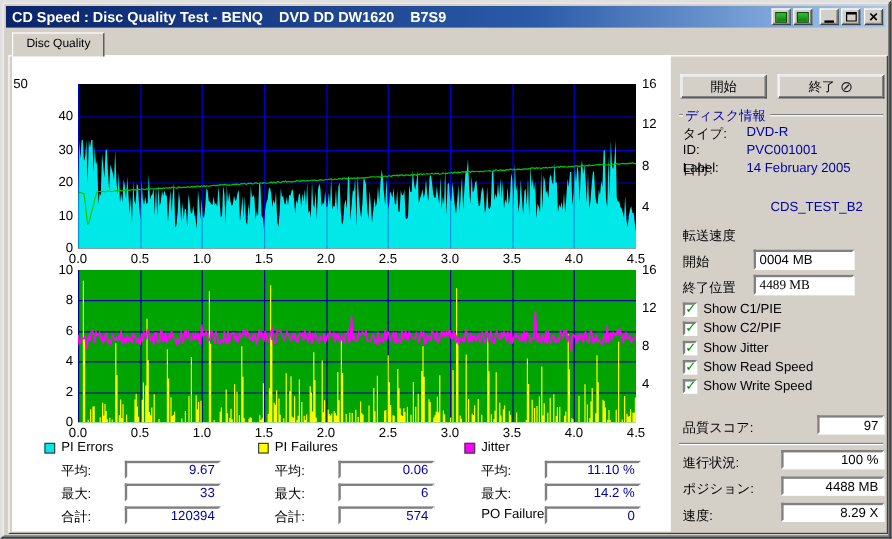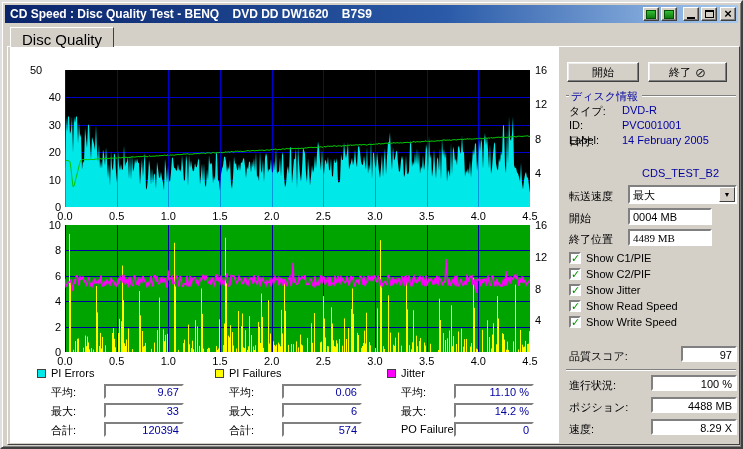--- a/index.html
+++ b/index.html
@@ -13,21 +13,21 @@
     display:flex;align-items:center;padding-left:5px;}
   .title-text{color:#fff;font-weight:bold;font-size:12px;white-space:pre;flex:1;overflow:hidden;}
   .tb-btn{width:16px;height:14px;background:#d4d0c8;border:1px solid;border-color:#fff #404040 #404040 #fff;
     box-shadow:inset -1px -1px 0 #808080;display:flex;align-items:center;justify-content:center;margin-left:2px;}
   .tb-green{width:10px;height:9px;background:linear-gradient(#35bb35,#0e7d0e);border:1px solid #045004;}
   .glyph-min{width:8px;height:2px;background:#000;margin-top:8px;}
   .glyph-max{width:9px;height:8px;border:1px solid #000;border-top:2px solid #000;}
   .glyph-close{font-weight:bold;font-size:13px;line-height:10px;}
   .tb-gap{width:4px;}
   .tab{position:absolute;left:8px;top:25px;height:20px;padding:3px 11px 0 11px;background:#d4d0c8;
-    border:1px solid;border-color:#fff #404040 #d4d0c8 #fff;border-bottom:none;z-index:3;font-size:15px;}
+    border:1px solid;border-color:#fff #404040 #d4d0c8 #fff;border-bottom:none;z-index:3;font-size:10px;}
   .tabpage{position:absolute;left:5px;top:44px;width:733px;height:399px;background:#d4d0c8;
     border:1px solid;border-color:#fff #404040 #404040 #fff;}
   .chart-area{position:absolute;left:8px;top:44px;width:549px;height:397px;background:#fff;}
   .chart-title{position:absolute;left:55px;top:8px;width:465px;text-align:center;font-weight:bold;white-space:pre;}
   .chart-wrap{position:absolute;}
   .plot{position:absolute;overflow:hidden;}
   .tick{position:absolute;font-size:11px;color:#000;}
   .legend-group{position:absolute;width:172px;height:78px;}
   .swatch{position:absolute;left:0;top:2px;width:9px;height:9px;border:1px solid #404040;}
   .legend-name{position:absolute;left:14px;top:0;}
@@ -95,21 +95,21 @@
 
     <div class="chart-wrap" style="left:0;top:24px;width:549px;height:154px;">
       <div class="plot" style="left:55px;top:0;width:465px;height:137px;background:#000;">
           <svg width="465" height="137" style="display: block;">
             <path d="M0.5,0V137M52.5,0V137M103.5,0V137M155.5,0V137M207.5,0V137M258.5,0V137M310.5,0V137M362.5,0V137M413.5,0V137M465.5,0V137M0,110.5H465M0,82.5H465M0,55.5H465M0,27.5H465" stroke="#0000cc" stroke-width="1" fill="none"></path>
             <path d="M0,137L0,99.8L1,46.6L2,62.0L3,46.6L4,46.6L5,64.1L6,60.6L7,46.6L8,82.7L9,46.6L10,53.0L11,46.6L12,46.6L13,73.7L14,52.6L15,67.2L16,63.8L17,99.7L18,90.8L19,93.1L20,57.9L21,67.9L22,78.0L23,55.2L24,54.4L25,73.4L26,89.2L27,66.8L28,70.7L29,73.9L30,80.3L31,55.0L32,80.6L33,91.9L34,74.0L35,98.6L36,90.8L37,98.5L38,79.5L39,84.4L40,95.6L41,77.2L42,91.2L43,108.2L44,93.8L45,116.0L46,80.8L47,97.6L48,100.7L49,83.2L50,84.7L51,102.1L52,113.1L53,80.2L54,95.7L55,100.8L56,93.7L57,100.1L58,99.0L59,75.5L60,96.5L61,93.2L62,91.6L63,86.4L64,109.1L65,84.1L66,109.7L67,84.8L68,101.7L69,98.4L70,88.7L71,93.8L72,88.5L73,92.5L74,93.3L75,115.1L76,100.3L77,88.5L78,107.1L79,91.5L80,82.6L81,119.8L82,117.7L83,107.0L84,89.7L85,97.2L86,115.0L87,98.0L88,113.2L89,103.6L90,104.8L91,118.7L92,91.8L93,98.8L94,107.3L95,108.2L96,101.5L97,108.5L98,112.4L99,120.6L100,88.6L101,98.7L102,112.8L103,95.7L104,110.1L105,111.9L106,102.3L107,86.9L108,88.5L109,97.6L110,98.3L111,100.1L112,100.9L113,93.7L114,100.7L115,99.0L116,102.1L117,85.2L118,97.3L119,111.3L120,109.5L121,84.7L122,91.5L123,116.2L124,84.6L125,98.3L126,90.2L127,97.5L128,101.4L129,100.5L130,93.0L131,97.4L132,96.5L133,90.6L134,88.3L135,114.4L136,105.3L137,93.3L138,111.5L139,93.1L140,114.9L141,117.1L142,99.3L143,110.3L144,84.9L145,94.8L146,92.5L147,94.5L148,113.2L149,105.8L150,110.4L151,82.3L152,84.0L153,110.2L154,111.4L155,121.0L156,104.6L157,98.7L158,96.0L159,87.2L160,86.3L161,91.2L162,102.5L163,96.3L164,100.0L165,89.6L166,114.0L167,119.1L168,107.4L169,86.6L170,94.2L171,93.1L172,99.6L173,100.4L174,93.8L175,101.0L176,92.0L177,93.2L178,88.9L179,87.8L180,96.0L181,108.2L182,96.6L183,99.5L184,92.0L185,91.5L186,102.7L187,91.3L188,98.1L189,87.7L190,101.5L191,81.9L192,107.5L193,105.2L194,111.4L195,81.2L196,100.5L197,102.9L198,89.4L199,112.2L200,87.9L201,82.9L202,86.6L203,102.6L204,98.5L205,100.3L206,88.7L207,102.8L208,101.7L209,90.4L210,100.8L211,77.7L212,104.3L213,101.3L214,102.2L215,87.1L216,106.5L217,85.2L218,82.0L219,106.4L220,117.3L221,114.3L222,100.5L223,95.9L224,103.9L225,76.8L226,78.1L227,113.8L228,100.9L229,88.5L230,89.5L231,77.7L232,118.8L233,75.6L234,93.0L235,104.3L236,111.8L237,99.2L238,77.4L239,79.9L240,83.5L241,103.8L242,112.4L243,88.1L244,100.2L245,115.6L246,106.2L247,95.0L248,102.8L249,99.1L250,84.9L251,98.6L252,83.2L253,71.5L254,77.0L255,91.3L256,100.8L257,78.4L258,98.6L259,104.3L260,89.6L261,91.3L262,94.8L263,86.5L264,99.6L265,100.7L266,88.3L267,106.2L268,106.4L269,88.4L270,92.7L271,92.7L272,88.0L273,111.9L274,112.6L275,111.3L276,83.9L277,90.1L278,89.8L279,71.9L280,83.0L281,88.2L282,82.5L283,71.9L284,99.4L285,95.5L286,92.4L287,87.5L288,95.3L289,91.0L290,79.3L291,91.4L292,97.6L293,77.4L294,75.5L295,81.8L296,91.5L297,94.8L298,94.8L299,85.5L300,93.0L301,99.8L302,76.8L303,104.1L304,94.2L305,100.7L306,69.7L307,108.9L308,83.6L309,82.2L310,95.1L311,98.2L312,81.7L313,91.3L314,101.2L315,108.2L316,97.2L317,83.9L318,107.1L319,90.0L320,77.8L321,105.1L322,87.0L323,72.2L324,72.4L325,62.2L326,87.0L327,99.9L328,76.6L329,90.5L330,88.6L331,81.9L332,80.5L333,93.0L334,102.1L335,101.1L336,90.6L337,85.8L338,90.2L339,107.2L340,104.0L341,85.3L342,103.2L343,104.6L344,101.2L345,74.4L346,70.2L347,97.1L348,91.3L349,95.2L350,82.1L351,94.3L352,78.4L353,95.5L354,80.6L355,103.8L356,96.1L357,99.3L358,85.2L359,100.6L360,92.9L361,74.0L362,79.7L363,102.0L364,66.0L365,89.1L366,83.7L367,107.1L368,98.7L369,79.6L370,96.1L371,108.8L372,89.4L373,87.0L374,101.1L375,77.5L376,109.8L377,68.2L378,86.1L379,78.9L380,88.7L381,81.8L382,112.1L383,99.8L384,102.6L385,107.0L386,72.8L387,104.8L388,76.5L389,80.2L390,90.9L391,88.5L392,95.3L393,77.8L394,75.5L395,81.4L396,83.9L397,65.3L398,82.6L399,81.7L400,106.8L401,100.2L402,103.1L403,97.9L404,104.8L405,90.3L406,107.6L407,93.2L408,78.9L409,85.8L410,73.4L411,73.4L412,101.0L413,90.7L414,67.8L415,82.0L416,68.2L417,73.0L418,98.9L419,71.3L420,63.3L421,75.4L422,66.6L423,79.7L424,98.7L425,73.8L426,103.9L427,98.0L428,84.6L429,74.0L430,72.1L431,93.3L432,98.8L433,100.5L434,87.9L435,92.5L436,80.9L437,85.9L438,55.7L439,55.0L440,95.5L441,103.2L442,59.7L443,93.9L444,46.6L445,68.4L446,70.9L447,63.8L448,46.6L449,94.9L450,98.3L451,97.4L452,102.4L453,103.6L454,107.0L455,111.7L456,92.7L457,113.0L458,119.5L459,110.0L460,104.6L461,101.7L462,107.5L463,107.6L464,115.8L465,122.7L465,137Z" fill="#00e8e8"></path>
             <path d="M0,89.4L1,90.4L2,90.5L3,90.6L4,91.1L5,91.5L6,98.8L7,108.1L8,116.8L9,116.1L10,112.0L11,108.0L12,104.1L13,100.5L14,95.9L15,92.3L16,90.0L17,89.8L18,89.6L19,89.5L20,89.9L21,89.4L22,89.7L23,89.8L24,89.5L25,89.0L26,89.7L27,89.5L28,89.6L29,89.6L30,89.0L31,89.3L32,88.7L33,89.3L34,88.6L35,88.4L36,89.1L37,88.9L38,88.6L39,89.1L40,88.1L41,88.1L42,88.8L43,88.3L44,88.5L45,88.1L46,88.1L47,88.2L48,88.1L49,88.2L50,87.8L51,88.0L52,88.1L53,87.8L54,87.4L55,87.9L56,88.0L57,87.4L58,87.6L59,87.8L60,87.3L61,87.3L62,87.4L63,87.5L64,87.3L65,87.6L66,87.2L67,86.8L68,86.9L69,86.9L70,87.3L71,86.6L72,87.0L73,86.5L74,86.6L75,86.8L76,86.4L77,86.9L78,86.2L79,86.1L80,86.0L81,86.5L82,86.7L83,86.7L84,85.7L85,86.2L86,86.4L87,86.2L88,86.2L89,86.1L90,86.3L91,85.8L92,85.7L93,86.1L94,85.7L95,85.6L96,85.7L97,85.3L98,85.7L99,85.1L100,85.1L101,85.4L102,85.5L103,84.7L104,85.7L105,84.7L106,85.4L107,84.9L108,85.0L109,85.3L110,85.0L111,84.7L112,84.8L113,84.4L114,84.5L115,84.8L116,84.3L117,84.6L118,84.1L119,83.9L120,84.1L121,84.0L122,83.7L123,83.8L124,84.3L125,84.2L126,84.1L127,84.2L128,84.1L129,83.6L130,83.8L131,83.5L132,83.8L133,83.3L134,83.9L135,83.5L136,83.0L137,83.2L138,83.1L139,82.9L140,83.7L141,83.4L142,82.6L143,83.0L144,82.6L145,83.2L146,83.3L147,82.9L148,82.3L149,82.6L150,83.1L151,82.9L152,82.4L153,82.5L154,82.9L155,82.1L156,82.4L157,82.7L158,82.7L159,82.5L160,82.2L161,81.7L162,82.5L163,81.6L164,82.1L165,82.3L166,81.6L167,81.4L168,81.9L169,82.1L170,81.4L171,81.1L172,81.4L173,80.9L174,81.8L175,81.1L176,81.3L177,81.5L178,81.4L179,81.6L180,80.9L181,81.4L182,80.5L183,80.7L184,80.7L185,81.3L186,80.6L187,80.7L188,80.4L189,80.7L190,81.0L191,80.3L192,80.7L193,80.5L194,80.2L195,80.1L196,80.4L197,79.9L198,80.4L199,80.5L200,80.4L201,80.1L202,79.7L203,80.1L204,80.1L205,80.2L206,79.6L207,79.5L208,79.8L209,79.4L210,79.2L211,79.0L212,79.8L213,79.8L214,79.2L215,79.6L216,79.6L217,79.0L218,78.7L219,79.0L220,79.4L221,78.5L222,78.4L223,79.0L224,78.5L225,79.0L226,78.8L227,78.5L228,78.4L229,78.8L230,78.3L231,78.4L232,78.6L233,78.3L234,78.5L235,78.4L236,78.4L237,78.1L238,78.5L239,78.3L240,77.8L241,78.0L242,77.9L243,77.6L244,77.4L245,77.4L246,77.3L247,77.3L248,77.7L249,77.4L250,77.3L251,77.4L252,77.7L253,76.9L254,77.2L255,76.9L256,76.7L257,77.2L258,77.3L259,76.3L260,76.7L261,77.1L262,76.3L263,76.1L264,76.2L265,76.6L266,75.9L267,76.7L268,75.8L269,75.9L270,75.7L271,76.2L272,76.5L273,75.6L274,76.0L275,75.7L276,76.3L277,76.3L278,75.4L279,76.2L280,75.4L281,75.6L282,76.1L283,75.2L284,75.5L285,74.9L286,75.0L287,75.6L288,74.9L289,75.2L290,75.0L291,74.7L292,74.9L293,75.0L294,74.8L295,74.4L296,75.0L297,74.9L298,74.5L299,74.7L300,74.5L301,75.1L302,75.0L303,74.9L304,74.1L305,74.4L306,74.6L307,74.5L308,74.5L309,74.0L310,74.5L311,73.6L312,74.4L313,73.8L314,73.4L315,73.8L316,74.2L317,73.4L318,74.0L319,73.5L320,73.3L321,73.1L322,73.3L323,73.2L324,73.6L325,73.0L326,73.0L327,73.5L328,72.7L329,72.6L330,73.2L331,72.9L332,72.7L333,72.7L334,73.2L335,72.8L336,72.7L337,73.1L338,72.8L339,72.5L340,72.5L341,72.5L342,72.4L343,72.2L344,72.7L345,72.7L346,72.6L347,72.4L348,71.6L349,71.5L350,72.2L351,72.2L352,71.4L353,71.9L354,71.8L355,71.9L356,71.9L357,71.4L358,71.5L359,71.6L360,71.0L361,70.9L362,71.7L363,70.9L364,71.6L365,71.4L366,71.0L367,71.2L368,71.0L369,71.3L370,71.3L371,70.8L372,71.0L373,70.5L374,71.1L375,70.7L376,70.6L377,70.7L378,69.9L379,69.9L380,70.1L381,70.5L382,69.8L383,70.3L384,69.9L385,70.0L386,70.5L387,70.0L388,69.6L389,69.9L390,69.5L391,70.1L392,69.8L393,69.4L394,69.9L395,69.2L396,69.2L397,69.8L398,69.6L399,69.3L400,68.9L401,69.5L402,68.7L403,68.7L404,69.4L405,68.5L406,69.3L407,69.0L408,69.3L409,68.7L410,69.1L411,68.6L412,68.6L413,69.0L414,68.0L415,68.5L416,68.1L417,68.7L418,68.7L419,68.4L420,67.7L421,68.0L422,68.5L423,68.1L424,67.8L425,68.4L426,67.3L427,68.1L428,67.9L429,67.7L430,67.9L431,67.4L432,67.3L433,67.4L434,67.0L435,67.6L436,67.1L437,67.1L438,67.4L439,67.2L440,67.5L441,67.5L442,67.3L443,67.4L444,66.8L445,66.5L446,67.2L447,66.7L448,67.0L449,66.3L450,66.8L451,67.0L452,66.6L453,66.1L454,66.3L455,66.1L456,66.5L457,66.6L458,66.2L459,66.3L460,65.9L461,66.2L462,65.6L463,66.1L464,66.3L465,66.4" stroke="#00c800" fill="none" stroke-width="1"></path>
             <path d="M0.5,0V137M52.5,0V137M103.5,0V137M155.5,0V137M207.5,0V137M258.5,0V137M310.5,0V137M362.5,0V137M413.5,0V137M465.5,0V137" stroke="#0000cc" stroke-width="1" fill="none" stroke-opacity="0.35"></path>
           </svg>
         </div>
-    <span class="tick" style="left: 1px; top: -6px; width: 50px; text-align: center;">50</span>
+    <span class="tick" style="left: 1px; top: -6px; width: 50px; text-align: left;">50</span>
         <span class="tick" style="left: 1px; top: 21.4px; width: 50px; text-align: right;">40</span>
         <span class="tick" style="left: 1px; top: 48.8px; width: 50px; text-align: right;">30</span>
         <span class="tick" style="left: 1px; top: 76.2px; width: 50px; text-align: right;">20</span>
         <span class="tick" style="left: 1px; top: 103.6px; width: 50px; text-align: right;">10</span>
         <span class="tick" style="left: 1px; top: 131px; width: 50px; text-align: right;">0</span>
         <span class="tick" style="left: 525px; top: -6px; width: 24px; text-align: left;">16</span>
         <span class="tick" style="left: 525px; top: 28.25px; width: 24px; text-align: left;">12</span>
         <span class="tick" style="left: 525px; top: 62.5px; width: 24px; text-align: left;">8</span>
         <span class="tick" style="left: 525px; top: 96.75px; width: 24px; text-align: left;">4</span>
         <span class="tick" style="left: 40px; top: 140px; width: 30px; text-align: center;">0.0</span>
@@ -186,21 +186,21 @@
       <span class="legend-row-label" style="top:56px;">PO Failures:</span>
       <span class="val-box" style="top:55px;">0</span>
     </div>
   </div>
 
   <div class="panel">
 
     <div class="btn" style="left:5px;top:14px;width:72px;height:20px;">
       <span>開始</span>
     </div>
-    <div class="btn" style="left:86px;top:14px;width:79px;height:20px;">
+    <div class="btn" style="left:86px;top:14px;width:89px;height:20px;">
       <span>終了</span>
       <span class="stop-glyph">⊘</span>
     </div>
 
     <div class="section-header" style="left:4px;top:42px;right:2px;">
       <span class="hline short"></span>
       <span class="hdr-text">ディスク情報</span>
       <span class="hline grow"></span>
     </div>
 
@@ -208,26 +208,20 @@
     <span class="pvalue" style="left:60px;top:56px;">DVD-R</span>
     <span class="plabel" style="left:7px;top:71px;">ID:</span>
     <span class="pvalue" style="left:60px;top:71px;">PVC001001</span>
     <span class="plabel" style="left:7px;top:86px;">日付:</span>
     <span class="pvalue" style="left:60px;top:86px;">14 February 2005</span>
     <span class="plabel" style="left:7px;top:86px;">Label:</span>
     <span class="pvalue" style="left:60px;top:119px;margin-left:20px;">CDS_TEST_B2</span>
 
 
     <span class="plabel" style="left:7px;top:141px;">転送速度</span>
-    <div class="combo" style="left:66px;top:137px;width:109px;">
-      <span class="combo-text">最大</span>
-      <span class="combo-btn">
-          <span>▼</span>
-        </span>
-    </div>
 
     <span class="plabel" style="left:7px;top:163px;">開始</span>
     <div class="field" style="left:66px;top:160px;width:84px;">0004 MB</div>
 
     <span class="plabel" style="left:7px;top:184px;">終了位置</span>
     <div class="field" style="left:66px;top:181px;width:84px;font-family:Liberation Serif, serif;">4489 MB</div>
 
     <div class="checkrow" style="top:204px;width:165px;">
       <span class="checkbox checked"><span class="mark">✓</span></span>
       <span class="checklabel">Show C1/PIE</span>

